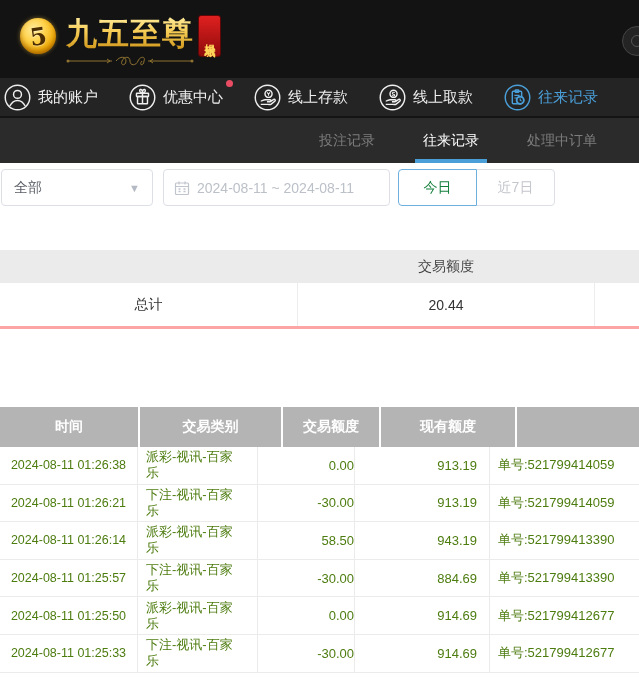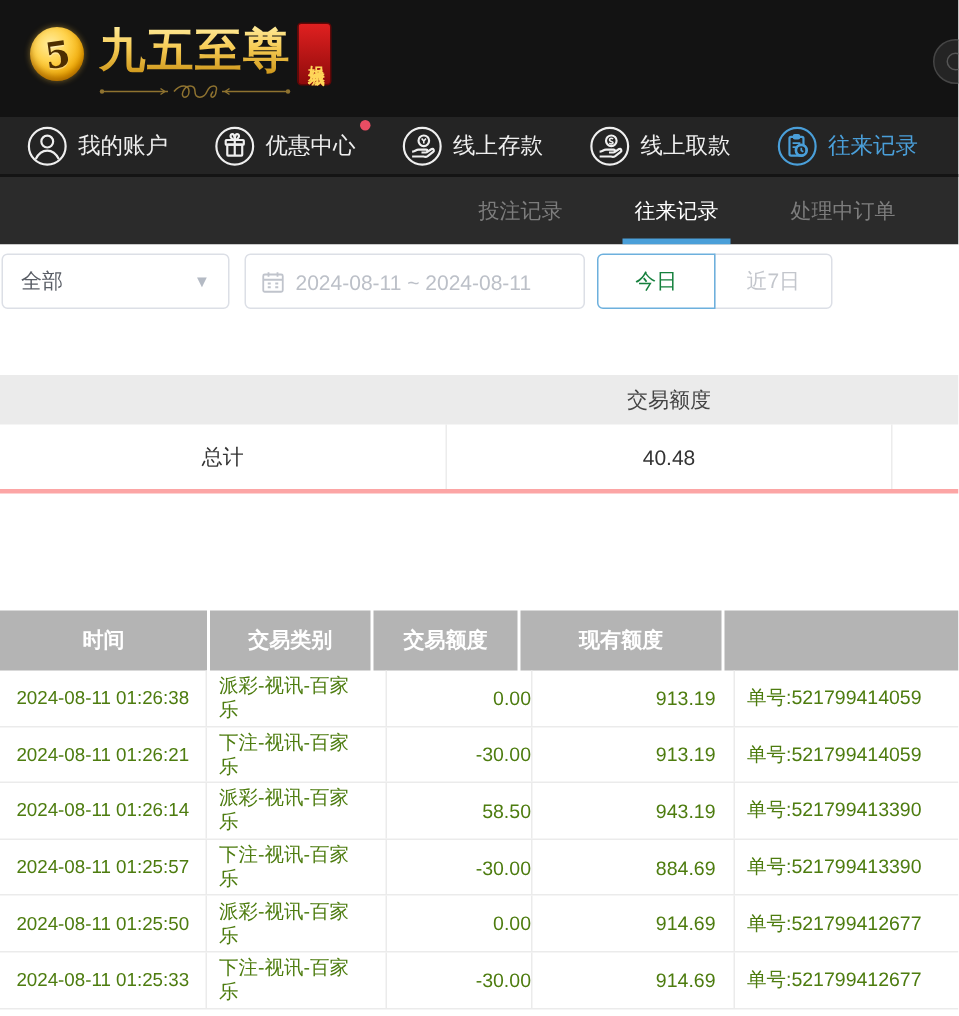--- a/index.html
+++ b/index.html
@@ -25,21 +25,21 @@
     color:#ffd659; font-size:11px; font-weight:bold; writing-mode:vertical-rl; text-orientation:upright;
     display:flex; align-items:center; justify-content:center; letter-spacing:1px; }
   .flourish { position:absolute; left:66px; top:55px; }
   .chat-float { position:absolute; right:-13px; top:26px; width:30px; height:30px;
     border-radius:50%; background:#242424; border:1px solid #454545;
     display:flex; align-items:center; justify-content:center; }
   .chat-float i { width:12px; height:12px; border:1.5px solid #555; border-radius:50%; display:block; }
 
   
   .main-nav { height:40px; background:#242424; border-bottom:2px solid #141414;
-    display:flex; align-items:center; padding-left:18px; gap:31px; }
+    display:flex; align-items:center; padding-left:4px; gap:31px; }
   .nav-item { display:flex; align-items:center; gap:7px; color:#efefef; font-size:15px;
     position:relative; cursor:pointer; white-space:nowrap; }
   .nav-item.active { color:#4a9fd9; }
   .nav-item svg { display:block; }
   .nav-dot { position:absolute; top:-4px; right:-10px; width:7px; height:7px;
     border-radius:50%; background:#ea4d63; }
 
   
   .tab-bar { height:45px; background:#2b2b2b; display:flex; justify-content:flex-end;
     padding-right:34px; gap:32px; }
@@ -76,21 +76,21 @@
   .summary-row .c2 { width:298px; text-align:center; font-size:14px; color:#333;
     border-left:1px solid #ececec; border-right:1px solid #ececec; height:100%;
     display:flex; align-items:center; justify-content:center; }
   .summary-row .c3 { flex:1; height:100%; }
 
   
   .records { margin-top:78px; }
   .rec-head { display:flex; gap:2px; background:#fff; }
   .rec-head div { height:40px; background:#b4b4b4; color:#fff; font-weight:bold;
     font-size:14px; display:flex; align-items:center; justify-content:center; }
-  .w1{width:138px;} .w2{width:107px;} .w3{width:96px;} .w4{width:134px;} .w5{flex:1;}
+  .w1{width:138px;} .w2{width:141px;} .w3{width:96px;} .w4{width:134px;} .w5{flex:1;}
   .rec-row { display:flex; border-bottom:1px solid #ebebeb; height:37.6px; color:#4d7c0f; }
   .rec-row > div { border-right:1px solid #ebebeb; display:flex; align-items:center; }
   .rec-row > div:last-child { border-right:none; }
   .cell-time { width:138px; justify-content:center; font-size:12.5px; }
   .cell-type { width:120px; font-size:13px; line-height:16px; padding:2px 16px 2px 8px; }
   .cell-amount { width:97px; justify-content:flex-end; padding-right:0; font-size:13px; }
   .cell-balance { width:135px; justify-content:flex-end; padding-right:12px; font-size:13px; }
   .cell-order { flex:1; padding-left:8px; font-size:13px; }
 </style>
 </head>
@@ -204,21 +204,21 @@
   </div>
 </div>
 
 <div class="summary">
   <div class="summary-head">
     <div class="c1"></div>
     <div class="c2">交易额度</div>
   </div>
   <div class="summary-row">
     <div class="c1">总计</div>
-    <div class="c2">40.48</div>
+    <div class="c2">20.44</div>
     <div class="c3"></div>
   </div>
 </div>
 
 <div class="records">
   <div class="rec-head">
     <div class="w1">时间</div>
     <div class="w2">交易类别</div>
     <div class="w3">交易额度</div>
     <div class="w4">现有额度</div>

